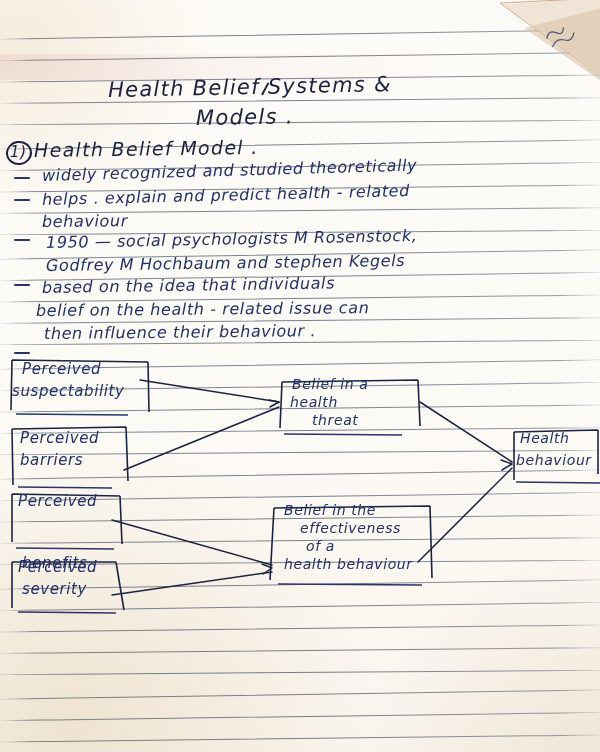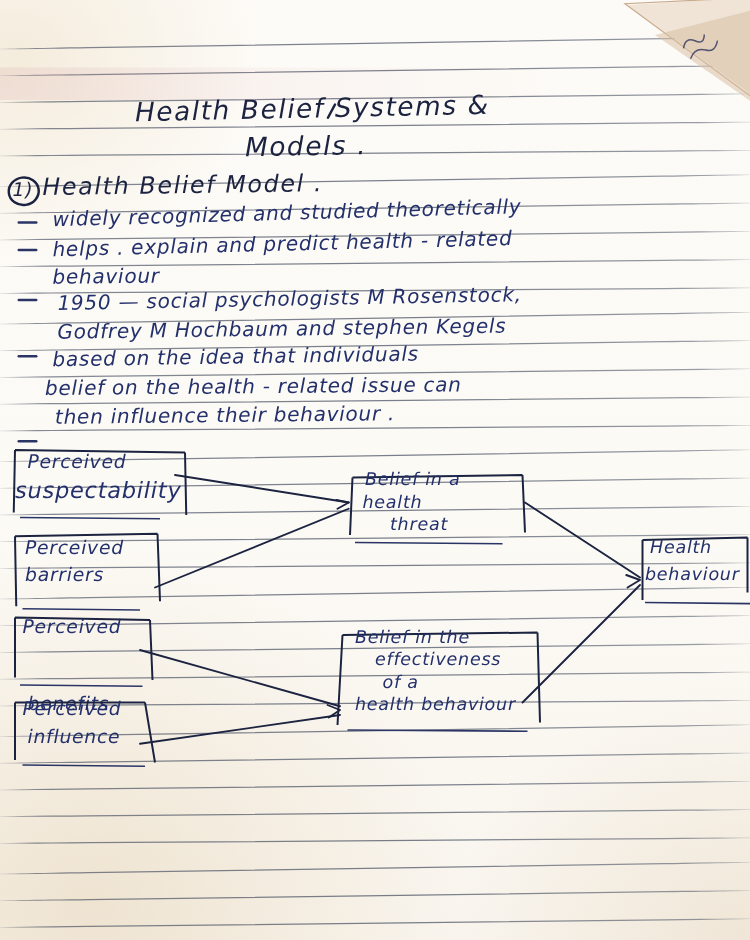--- a/index.html
+++ b/index.html
@@ -150,21 +150,21 @@
       <path d="M512 114 l-11 -4 M512 114 l-10 6"></path>
     </g>
   </svg>
 
   <div class="box" style="left:8px;top:358px;">
     <svg width="146" height="62" viewBox="0 0 146 62">
       <path d="M4 2 L140 4 M140 4 L141 54 M4 2 L3 52" fill="none" stroke="#1b2340" stroke-width="1.6"></path>
       <path d="M8 56 L120 57" stroke="#2a3566" stroke-width="1.4" fill="none"></path>
     </svg>
     <div class="hw body" style="left:14px;top:2px;font-size:15px;">Perceived</div>
-    <div class="hw body" style="left:4px;top:24px;font-size:18px;">suspectability</div>
+    <div class="hw body" style="left:4px;top:24px;font-size:15px;">suspectability</div>
   </div>
 
   <div class="box" style="left:8px;top:425px;">
     <svg width="128" height="66" viewBox="0 0 128 66">
       <path d="M4 4 L118 2 M118 2 L120 56 M4 4 L5 60" fill="none" stroke="#1b2340" stroke-width="1.6"></path>
       <path d="M10 62 L104 63" stroke="#2a3566" stroke-width="1.4" fill="none"></path>
     </svg>
     <div class="hw body" style="left:12px;top:4px;font-size:15px;">Perceived</div>
     <div class="hw body" style="left:12px;top:26px;font-size:15px;">barriers</div>
   </div>
@@ -177,21 +177,21 @@
     <div class="hw body" style="left:10px;top:0px;font-size:15px;">Perceived</div>
     <div class="hw body" style="left:14px;top:22px;font-size:15px;margin-top:40px;">benefits</div>
   </div>
 
   <div class="box" style="left:8px;top:560px;">
     <svg width="122" height="58" viewBox="0 0 122 58">
       <path d="M4 2 L108 2 M108 2 L116 50 M4 2 L4 48" fill="none" stroke="#1b2340" stroke-width="1.6"></path>
       <path d="M10 52 L108 53" stroke="#2a3566" stroke-width="1.4" fill="none"></path>
     </svg>
     <div class="hw body" style="left:10px;top:-2px;font-size:15px;">Perceived</div>
-    <div class="hw body" style="left:14px;top:20px;font-size:15px;">influence</div>
+    <div class="hw body" style="left:14px;top:20px;font-size:15px;">severity</div>
   </div>
 
   <div class="box" style="left:262px;top:500px;">
     <svg width="176" height="90" viewBox="0 0 176 90">
       <path d="M12 8 L168 6 M168 6 L170 78 M12 8 L8 80" fill="none" stroke="#1b2340" stroke-width="1.6"></path>
       <path d="M16 84 L160 85" stroke="#2a3566" stroke-width="1.4" fill="none"></path>
     </svg>
     <div class="hw body" style="left:22px;top:2px;font-size:14px;">Belief in the</div>
     <div class="hw body" style="left:38px;top:20px;font-size:14px;">effectiveness</div>
     <div class="hw body" style="left:44px;top:38px;font-size:14px;">of      a</div>

